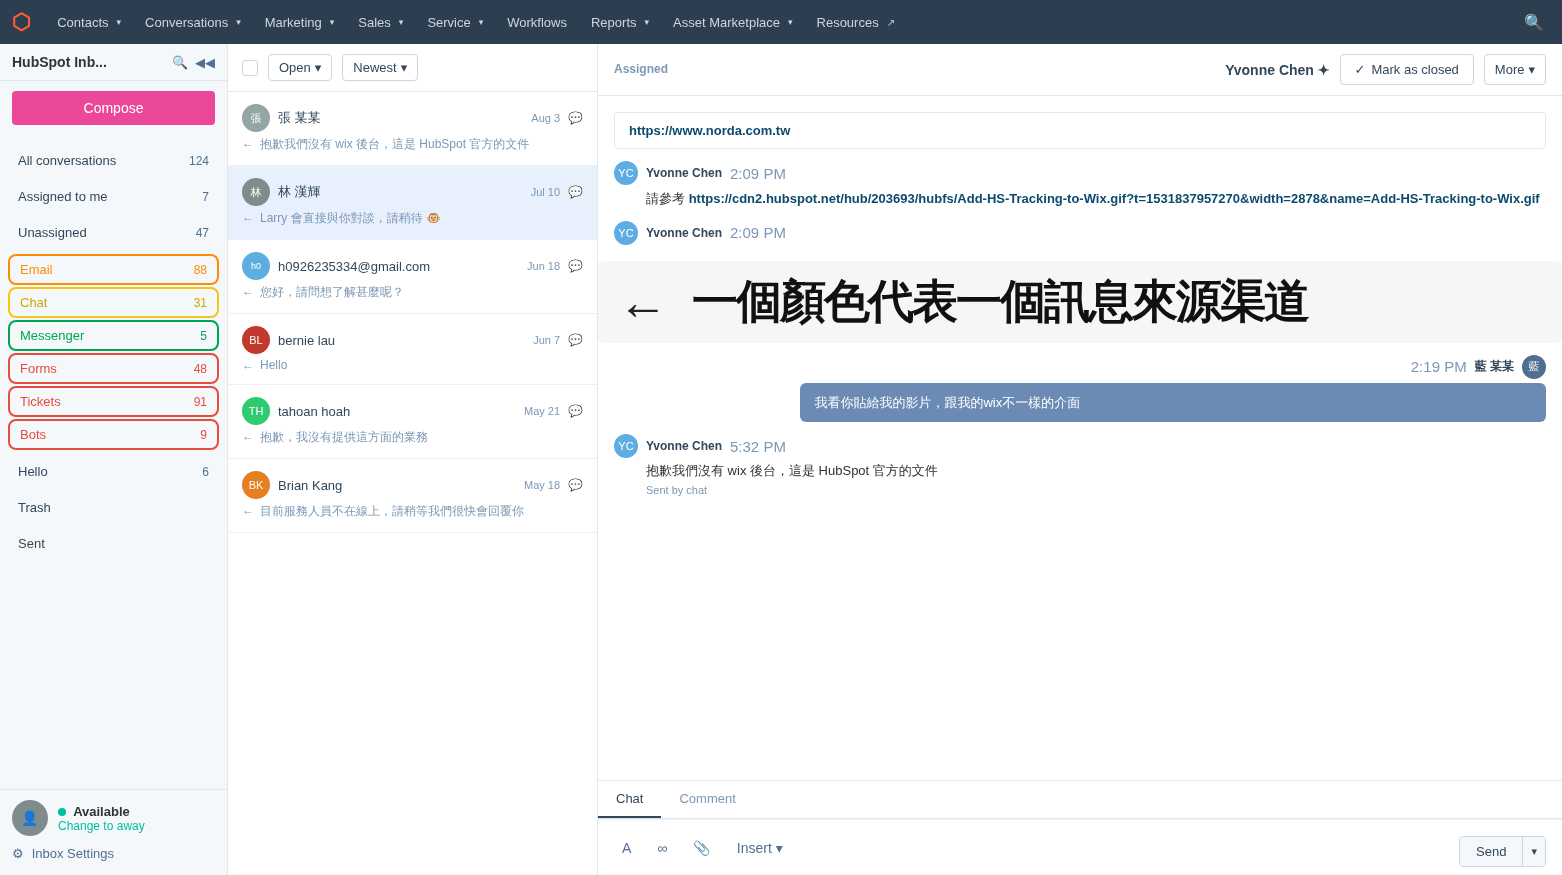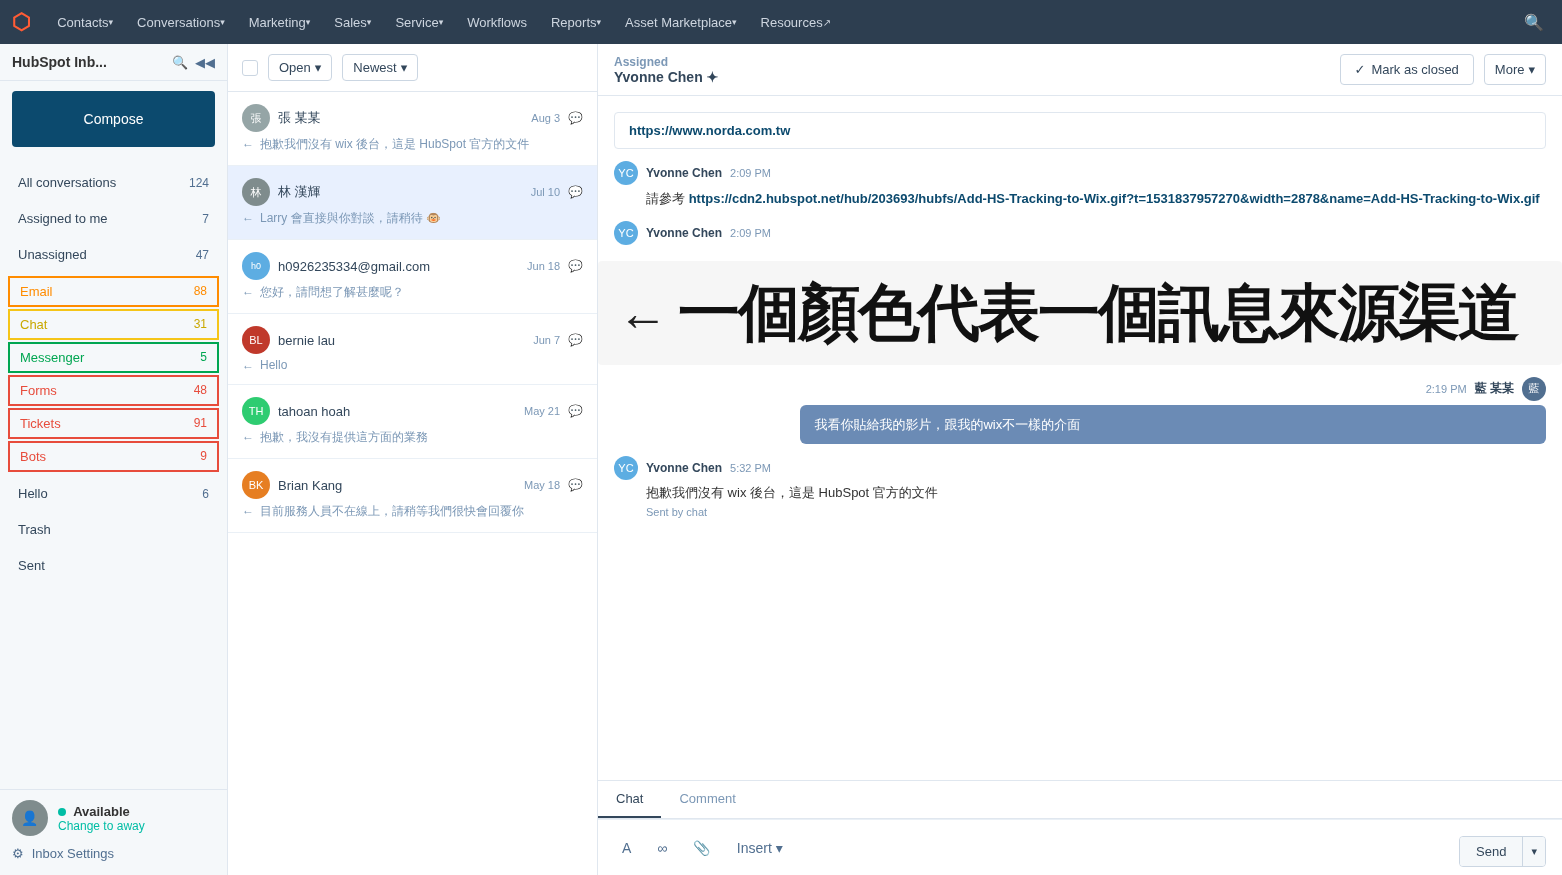--- a/index.html
+++ b/index.html
@@ -1,39 +1,39 @@
 <!DOCTYPE html>
 <html><head>
   <meta charset="utf-8">
   <style>
     * { box-sizing: border-box; margin: 0; padding: 0; }
     body { font-family: -apple-system, BlinkMacSystemFont, 'Segoe UI', Arial, sans-serif; font-size: 13px; background: #fff; color: #333; height: 875px; overflow: hidden; display: flex; flex-direction: column; }
 
     
     .top-nav { background: #2d3e50; height: 44px; display: flex; align-items: center; padding: 0 12px; gap: 4px; flex-shrink: 0; }
     .top-nav .logo { color: #ff5c35; font-size: 22px; margin-right: 12px; font-weight: bold; }
-    .nav-item { color: #cdd5df; font-size: 13px; padding: 6px 10px; cursor: pointer; border-radius: 4px; display: flex; align-items: center; gap: 0; }
+    .nav-item { color: #cdd5df; font-size: 13px; padding: 6px 10px; cursor: pointer; border-radius: 4px; display: flex; align-items: center; gap: 8px; }
     .nav-item .arrow { font-size: 9px; }
     .nav-spacer { flex: 1; }
     .nav-search { color: #cdd5df; font-size: 16px; cursor: pointer; padding: 6px; }
 
     
     .main { display: flex; flex: 1; overflow: hidden; }
 
     
     .sidebar { width: 228px; background: #f5f8fa; border-right: 1px solid #e0e7ef; display: flex; flex-direction: column; flex-shrink: 0; overflow-y: auto; }
     .sidebar-header { padding: 10px 12px; display: flex; align-items: center; gap: 8px; border-bottom: 1px solid #e0e7ef; }
     .sidebar-inbox-name { font-weight: 600; font-size: 14px; flex: 1; }
     .sidebar-header-icons { display: flex; gap: 6px; color: #516f90; }
-    .compose-btn { margin: 10px 12px; background: #0c4a6e; color: #fff; border: none; border-radius: 4px; padding: 20px 0; font-size: 14px; font-weight: 500; cursor: pointer; width: calc(100% - 24px); }
+    .compose-btn { margin: 10px 12px; background: #ec4899; color: #fff; border: none; border-radius: 4px; padding: 9px 0; font-size: 14px; font-weight: 500; cursor: pointer; width: calc(100% - 24px); }
     .sidebar-section { padding: 4px 0; }
     .category-item { display: flex; align-items: center; padding: 7px 12px; cursor: pointer; border-radius: 3px; margin: 7px 6px; }
     .category-item-label { flex: 1; font-size: 13px; color: #33475b; }
     .category-item-count { font-size: 12px; color: #516f90; }
-    .category-bordered { border-radius: 0; margin: 2px 8px; padding: 6px 10px; display: flex; align-items: flex-start; cursor: pointer; }
+    .category-bordered { border-radius: 8px; margin: 2px 8px; padding: 6px 10px; display: flex; align-items: center; cursor: pointer; }
     .category-bordered-label { flex: 1; font-size: 13px; font-weight: 500; }
     .category-bordered-count { font-size: 12px; font-weight: 500; }
     .border-orange { border: 2px solid #ff8c00; }
     .border-yellow { border: 2px solid #f5c518; }
     .border-green { border: 2px solid #00a651; }
     .border-red { border: 2px solid #e74c3c; }
     .text-orange { color: #ff8c00; }
     .text-yellow { color: #c9a800; }
     .text-green { color: #00a651; }
     .text-red { color: #e74c3c; }
@@ -67,21 +67,21 @@
     .right-header { padding: 10px 16px; border-bottom: 1px solid #e0e7ef; display: flex; align-items: center; gap: 10px; }
     .right-header-name { font-size: 14px; font-weight: 600; flex: 1; }
     .mark-closed-btn { padding: 7px 14px; border: 1px solid #cbd6e2; border-radius: 4px; background: #fff; cursor: pointer; font-size: 13px; display: flex; align-items: center; gap: 6px; color: #33475b; white-space: nowrap; }
     .more-btn { padding: 7px 10px; border: 1px solid #cbd6e2; border-radius: 4px; background: #fff; cursor: pointer; font-size: 13px; display: flex; align-items: center; gap: 4px; color: #33475b; }
     .messages-area { flex: 1; overflow-y: auto; padding: 16px; display: flex; flex-direction: column; gap: 12px; }
     .msg-link { color: #0c4a6e; text-decoration: none; font-size: 13px; word-break: break-all; font-weight: bold; }
     .msg-bubble { padding: 10px 14px; border-radius: 6px; font-size: 13px; line-height: 1.5; }
     .msg-bubble.outgoing { background: #6b8bb5; color: #fff; }
     .msg-meta { display: flex; align-items: center; gap: 8px; margin-bottom: 4px; }
     .msg-author { font-size: 12px; font-weight: 600; color: #33475b; }
-    .msg-time { font-size: 11px; color: #7c98b6; }
+    .msg-time { font-size: 15px; color: #7c98b6; }
     .msg-sent-by { font-size: 11px; color: #7c98b6; margin-top: 4px; }
 
     
     .reply-area { border-top: 1px solid #e0e7ef; }
     .reply-tabs { display: flex; border-bottom: 1px solid #e0e7ef; }
     .reply-tab { padding: 10px 18px; font-size: 13px; cursor: pointer; color: #7c98b6; border-bottom: 2px solid transparent; }
     .reply-tab.active { color: #33475b; border-bottom: 2px solid #33475b; font-weight: 500; }
     .reply-input { padding: 12px 16px; min-height: 60px; font-size: 13px; color: #ccc; }
     .reply-toolbar { display: flex; align-items: center; padding: 8px 16px; gap: 10px; border-top: 1px solid #eaf0f6; }
     .reply-tool-btn { padding: 5px 8px; background: none; border: none; cursor: pointer; color: #516f90; font-size: 14px; }
@@ -321,21 +321,21 @@
           <span class="conv-msg-arrow">←</span>
           <span class="conv-msg-text">目前服務人員不在線上，請稍等我們很快會回覆你</span>
         </div>
       </div>
     </div>
   </div>
 
   <div class="right-panel">
 
     <div class="right-header">
-      <div style="display:flex;flex-direction:column;flex:1;">
+      <div style="display:flex;flex-direction:row;flex:1;">
         <span class="right-header-name" style="font-size:12px;color:#7c98b6;">Assigned</span>
         <span style="font-size:14px;font-weight:600;color:#33475b;">Yvonne Chen ✦</span>
       </div>
       <button class="mark-closed-btn">
         <span>✓</span>
         <span>Mark as closed</span>
       </button>
       <button class="more-btn">
         <span>More</span>
         <span>▾</span>
@@ -362,21 +362,21 @@
       <div>
         <div class="msg-meta">
           <div class="avatar" style="width:24px;height:24px;font-size:11px;background:#5dade2;">YC</div>
           <span class="msg-author">Yvonne Chen</span>
           <span class="msg-time">2:09 PM</span>
         </div>
       </div>
 
       <div style="position:relative;background:rgba(245,245,245,0.95);border-radius:4px;padding:10px 20px;display:flex;align-items:center;gap:10px;margin:0 -16px;">
         <span style="font-size:50px;color:#222;font-family:serif;">←</span>
-        <span style="font-size:62px;font-weight:800;color:#111;font-family:serif;letter-spacing:-2px;">一個顏色代表一個訊息來源渠道</span>
+        <span style="font-size:46px;font-weight:800;color:#111;font-family:serif;letter-spacing:-2px;margin-left:14px;">一個顏色代表一個訊息來源渠道</span>
       </div>
 
       <div>
         <div class="msg-meta" style="justify-content:flex-end;">
           <span class="msg-time">2:19 PM</span>
           <span class="msg-author">藍 某某</span>
           <div class="avatar" style="width:24px;height:24px;font-size:11px;background:#516f90;">藍</div>
         </div>
         <div class="msg-bubble outgoing" style="margin-left:auto;max-width:80%;">我看你貼給我的影片，跟我的wix不一樣的介面</div>
       </div>

